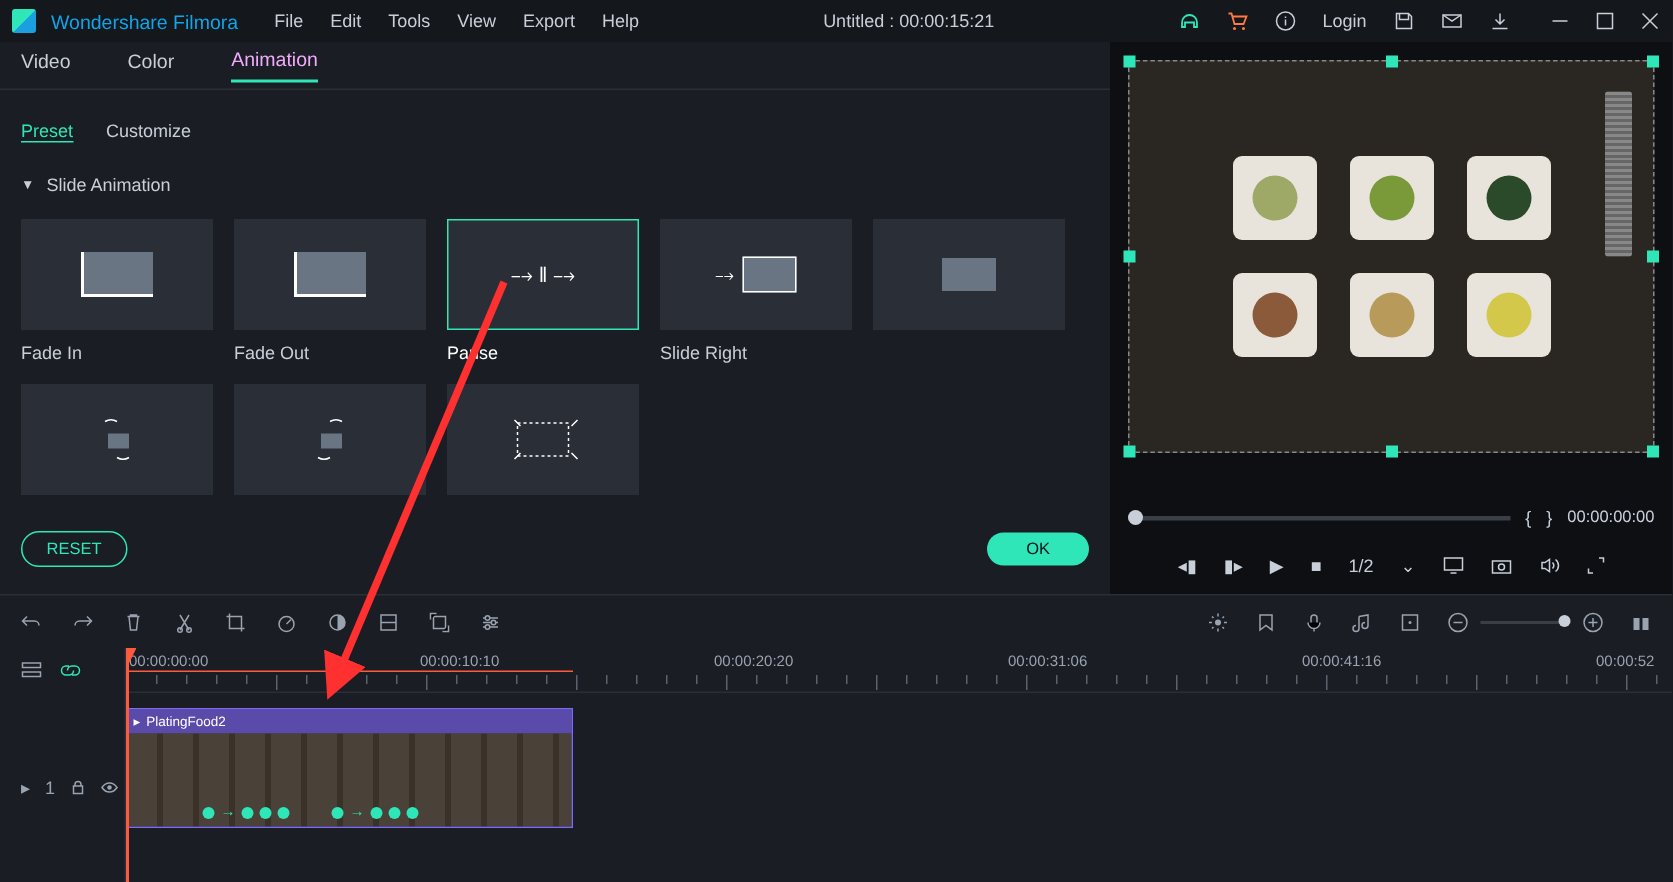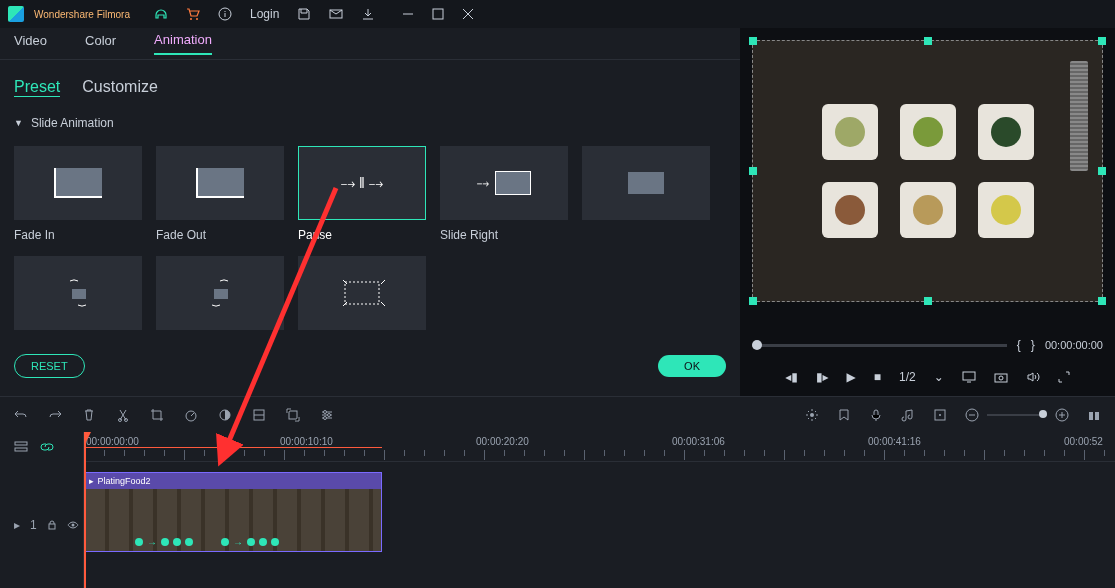--- a/index.html
+++ b/index.html
@@ -1,34 +1,34 @@
 <!DOCTYPE html>
 <html><head>
 <meta charset="utf-8">
 <style>
 *{margin:0;padding:0;box-sizing:border-box;font-family:-apple-system,Segoe UI,sans-serif;user-select:none}
 body{background:#1a1d23;color:#c8cfd9;width:1115px;height:588px;overflow:hidden;font-size:12px}
 .titlebar{height:28px;background:#14171c;display:flex;align-items:center;padding:0 8px;gap:4px}
 .logo{width:16px;height:16px;background:linear-gradient(135deg,#2ee6b8 50%,#1a9fe0 50%);border-radius:2px;margin-right:6px}
-.appname{font-size:10px;color:#fdba74;margin-right:20px}
+.appname{font-size:13px;color:#0ea5e9;margin-right:20px}
 .menu{display:flex;gap:18px}
 .menu span{color:#c8cfd9;cursor:pointer;font-size:12px}
 .titlecenter{flex:1;text-align:center;color:#c8cfd9;font-size:12px}
 .titleright{display:flex;align-items:flex-start;gap:18px}
 .titleright .ic{width:14px;height:14px;cursor:pointer;display:flex;align-items:center;justify-content:center}
 .titleright .login{font-size:12px;color:#c8cfd9;cursor:pointer}
 .wincontrols{display:flex;gap:16px;margin-left:8px}
 .cart{color:#ff7a3d}
 .main{display:flex;height:368px}
 .left{width:740px;background:#1a1d23;display:flex;flex-direction:column}
 .subtabs{height:32px;display:flex;align-items:center;gap:38px;padding:0 14px;border-bottom:1px solid #2a2e36}
 .subtabs span{font-size:13px;color:#c8cfd9;cursor:pointer;padding-bottom:6px}
 .subtabs .active{color:#f0abfc;border-bottom:2px solid #2ee6b8}
 .subtabs2{height:30px;display:flex;align-items:center;gap:22px;padding:0 14px;margin-top:12px}
-.subtabs2 span{font-size:16px;cursor:pointer}
+.subtabs2 span{font-size:12px;cursor:pointer}
 .subtabs2 .active{color:#2ee6b8;border-bottom:1px solid #2ee6b8}
 .section{padding:14px}
 .sechead{display:flex;align-items:center;gap:8px;color:#c8cfd9;font-size:12px;margin-bottom:16px}
 .sechead::before{content:"▼";font-size:9px}
 .presets{display:flex;gap:14px;flex-wrap:wrap}
 .preset{width:128px;cursor:pointer}
 .pthumb{width:128px;height:74px;background:#2a2e36;display:flex;align-items:center;justify-content:center;position:relative;border:1px solid transparent}
 .preset.sel .pthumb{border:1px solid #2ee6b8}
 .plabel{margin-top:8px;font-size:12px;color:#c8cfd9}
 .preset.sel .plabel{color:#fff}
@@ -85,20 +85,29 @@
 .karrow{color:#2ee6b8;font-size:10px}
 .arrow{position:absolute;top:178px;left:206px;width:140px;height:290px;z-index:10;pointer-events:none}
 svg{display:block}
 </style>
 </head>
 <body>
 
 <div class="titlebar">
   <div class="logo"></div>
   <div class="appname">Wondershare Filmora</div>
+  <div class="menu">
+    <span>File</span>
+    <span>Edit</span>
+    <span>Tools</span>
+    <span>View</span>
+    <span>Export</span>
+    <span>Help</span>
+  </div>
+  <div class="titlecenter">Untitled : 00:00:15:21</div>
   <div class="titleright">
     <div class="ic">
         <svg width="14" height="14" viewBox="0 0 14 14">
           <path d="M2 8a5 5 0 0110 0v3h-2V8H4v3H2z" fill="none" stroke="#2ee6b8" stroke-width="1.2"></path>
         </svg>
       </div>
     <div class="ic cart">
         <svg width="14" height="14" viewBox="0 0 14 14">
           <path d="M1 2h2l2 7h6l2-5H4" fill="none" stroke="#ff7a3d" stroke-width="1.2"></path>
           <circle cx="5" cy="12" r="1" fill="#ff7a3d"></circle>

